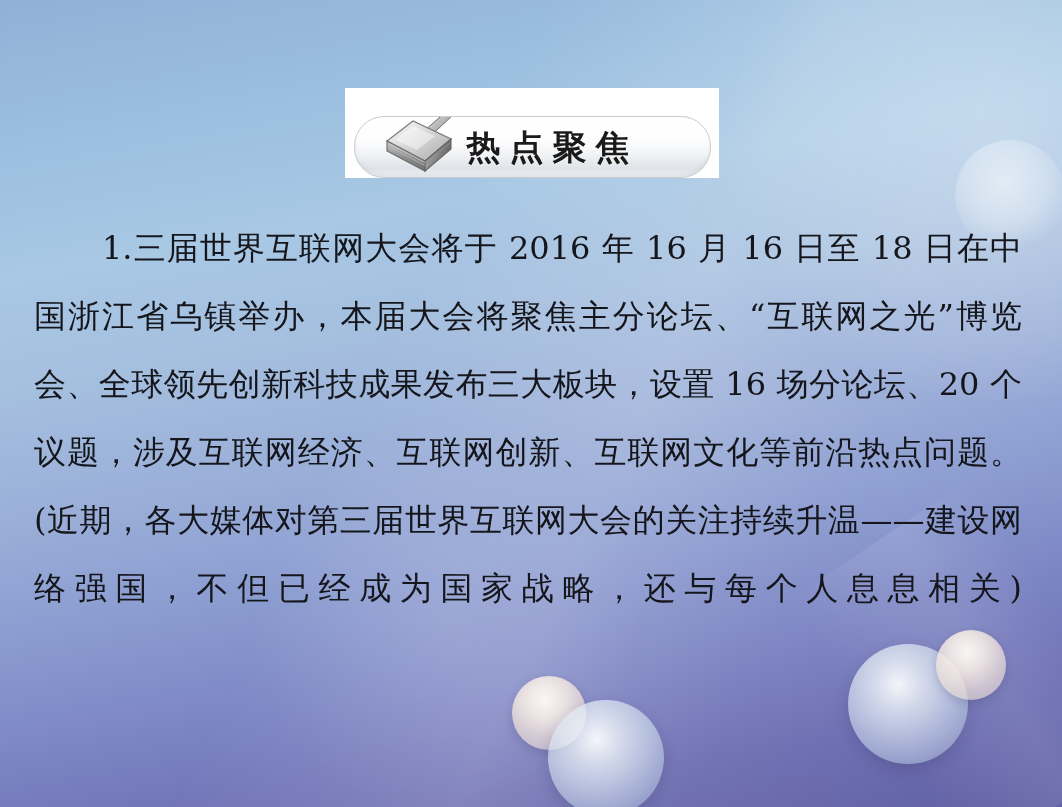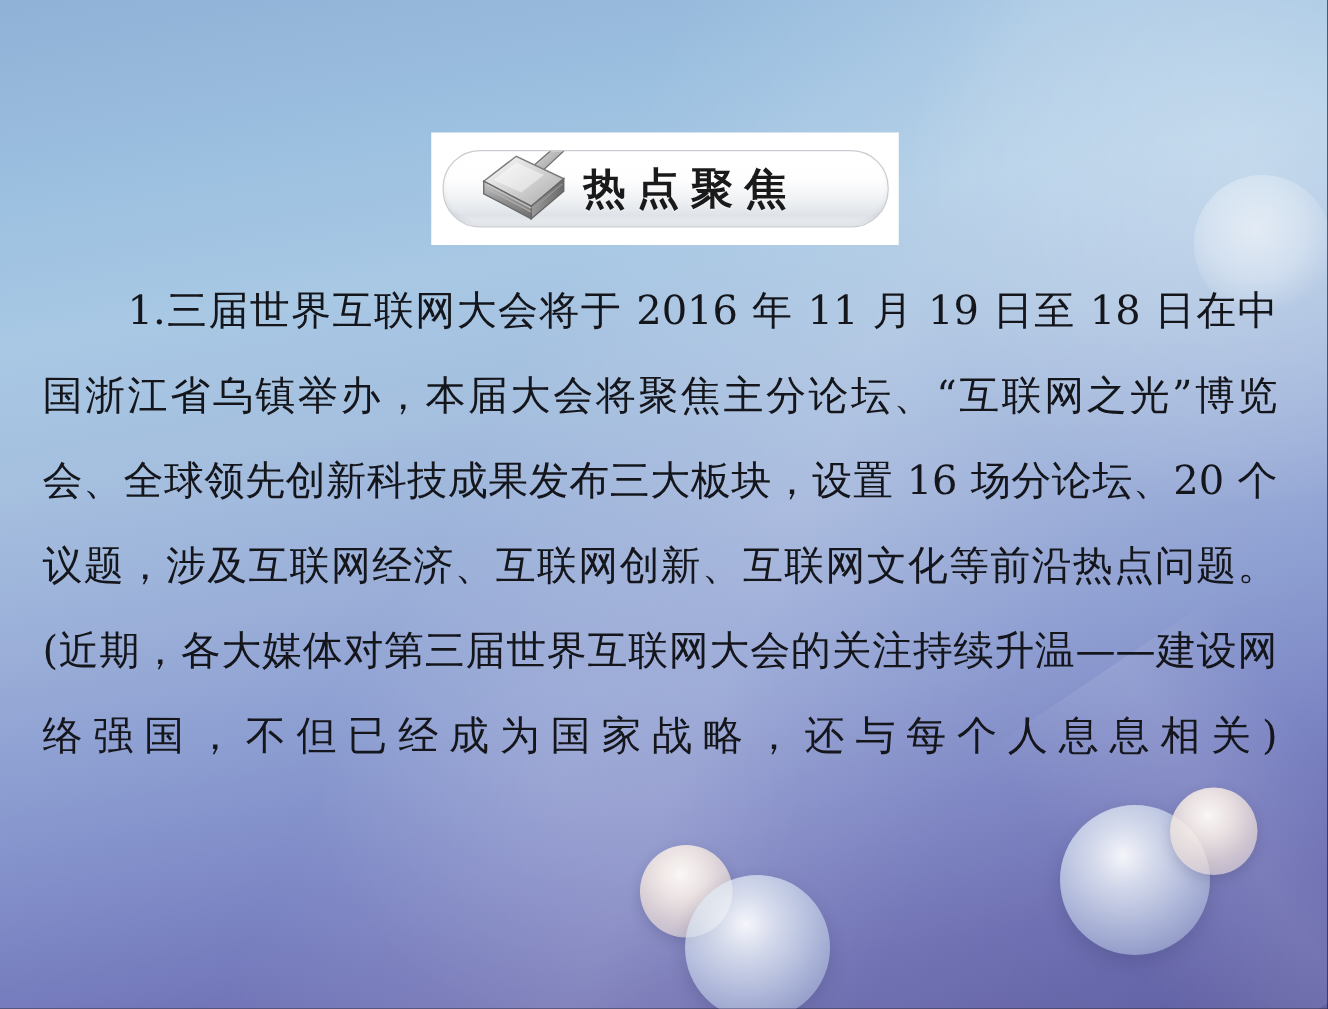--- a/index.html
+++ b/index.html
@@ -124,26 +124,26 @@
   #sphere-sm-1 { left: 512px; top: 676px; width: 74px; height: 74px; }
   #sphere-lg-1 { left: 548px; top: 700px; width: 116px; height: 116px; }
   
   #sphere-sm-2 { left: 936px; top: 630px; width: 70px; height: 70px; }
   #sphere-lg-2 { left: 848px; top: 644px; width: 120px; height: 120px; }
 
   
   .banner {
     position: absolute;
     left: 345px;
-    top: 106px;
+    top: 88px;
     width: 374px;
     height: 90px;
     background: #ffffff;
     display: flex;
-    align-items: center;
+    align-items: flex-end;
     justify-content: center;
   }
 
   .banner-pill {
     position: relative;
     width: 355px;
     height: 60px;
     border-radius: 30px;
     border: 1px solid #c9ccd1;
     background: linear-gradient(180deg,
@@ -272,15 +272,15 @@
         <path d="M17 46 L52 64.5" stroke="#bdbdbd" stroke-width="1" fill="none" opacity="0.7"></path>
         <path d="M55 60.5 L77 42" stroke="#9f9f9f" stroke-width="1" fill="none" opacity="0.7"></path>
 
         <path d="M22 39 L40 25 L62 35 L44 49 Z" fill="#ffffff" opacity="0.45"></path>
       </svg>
 
       <div class="banner-title">热点聚焦</div>
     </div>
   </div>
 
-  <div class="body-text">1.三届世界互联网大会将于 2016 年 11 月 19 日至 18 日在中国浙江省乌镇举办，本届大会将聚焦主分论坛、“互联网之光”博览会、全球领先创新科技成果发布三大板块，设置 16 场分论坛、20 个议题，涉及互联网经济、互联网创新、互联网文化等前沿热点问题。(近期，各大媒体对第三届世界互联网大会的关注持续升温——建设网络强国，不但已经成为国家战略，还与每个人息息相关)</div>
+  <div class="body-text">1.三届世界互联网大会将于 2016 年 16 月 16 日至 18 日在中国浙江省乌镇举办，本届大会将聚焦主分论坛、“互联网之光”博览会、全球领先创新科技成果发布三大板块，设置 16 场分论坛、20 个议题，涉及互联网经济、互联网创新、互联网文化等前沿热点问题。(近期，各大媒体对第三届世界互联网大会的关注持续升温——建设网络强国，不但已经成为国家战略，还与每个人息息相关)</div>
 
 </div>
 
 </body></html>

